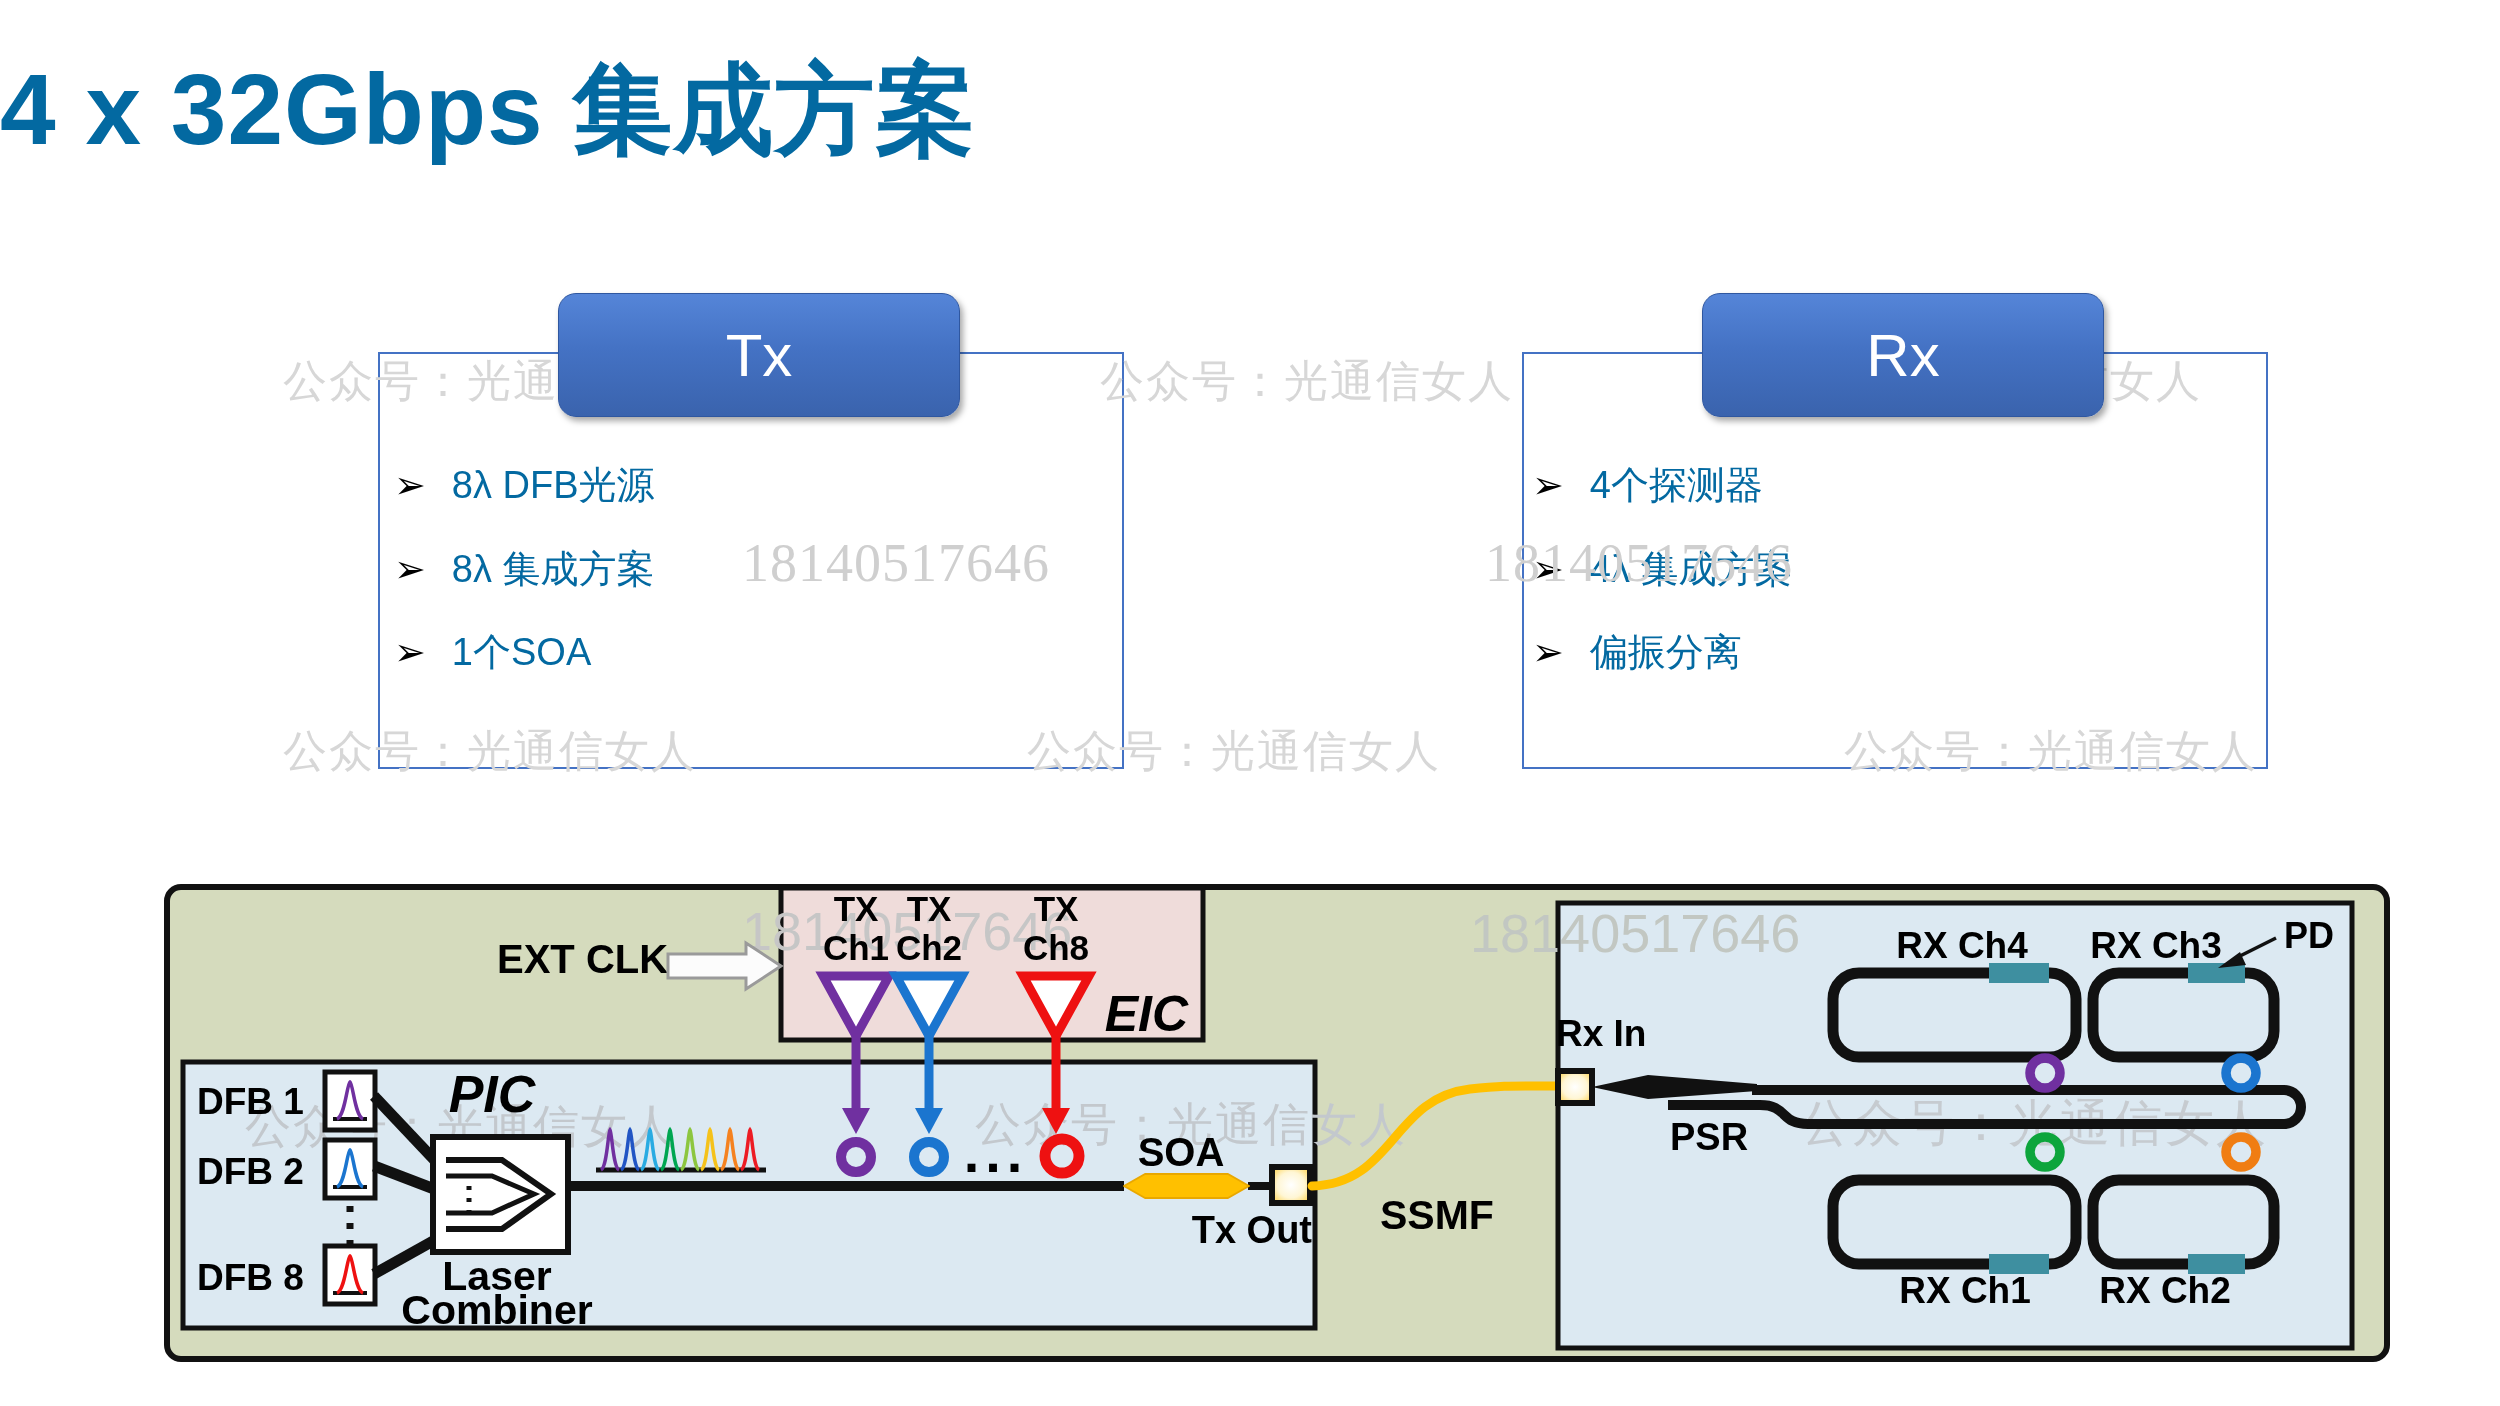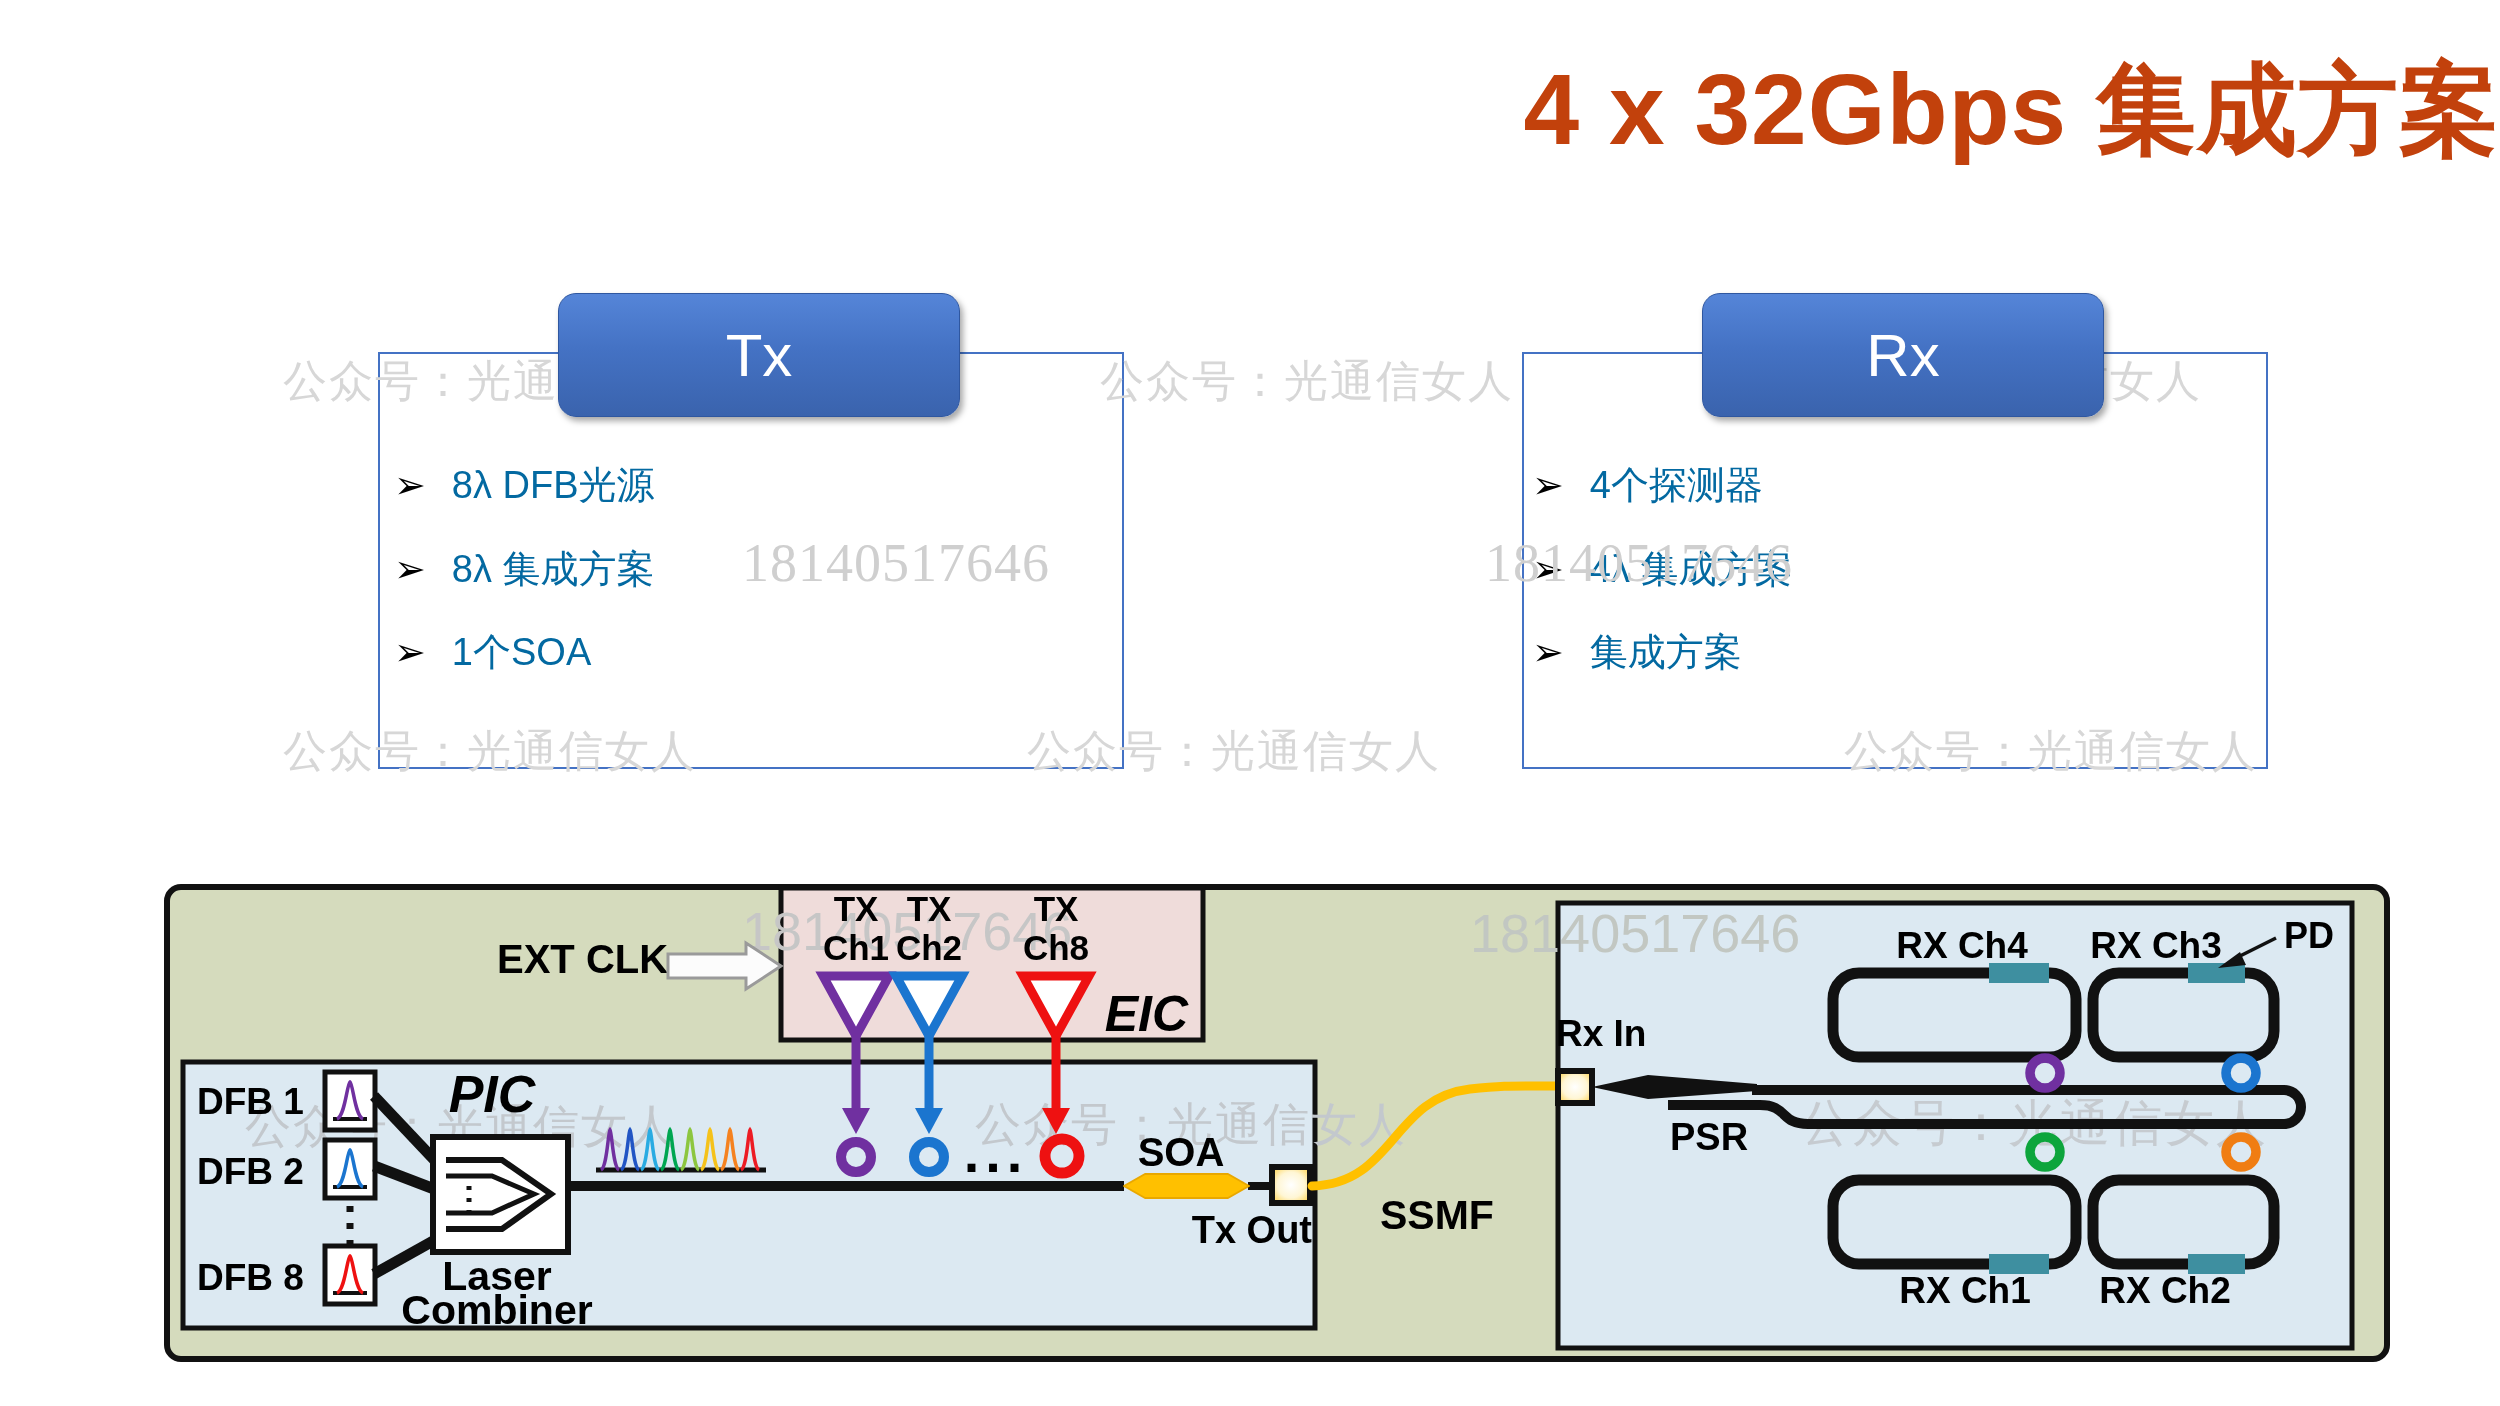--- a/index.html
+++ b/index.html
@@ -1,20 +1,20 @@
 <!DOCTYPE html>
 <html><head>
 <meta charset="utf-8">
 <style>
   html,body{margin:0;padding:0;background:#fff;}
   .page{position:relative;width:2500px;height:1406px;background:#ffffff;overflow:hidden;
         font-family:"Liberation Sans", sans-serif;}
   .abs{position:absolute;}
-  .title{left:0;top:44px;width:2500px;text-align:right;font-size:100px;font-weight:800;
-         color:#c2410c;letter-spacing:1px;z-index:4;}
+  .title{left:0;top:44px;width:2500px;text-align:left;font-size:100px;font-weight:800;
+         color:#0369a1;letter-spacing:1px;z-index:4;}
   
   .wm{position:absolute;color:#d7d7d7;font-size:44px;letter-spacing:2px;z-index:2;white-space:nowrap;}
   .wm-num{position:absolute;color:#cfcfcf;font-family:"Liberation Serif", serif;font-size:54px;
           letter-spacing:1px;z-index:2;white-space:nowrap;}
   
   .panel{position:absolute;top:352px;width:742px;height:413px;background:#fff;
          border:2px solid #4472C4;z-index:1;}
   .panel-header{position:absolute;top:293px;width:400px;height:122px;border-radius:18px;
         background:linear-gradient(180deg,#5585d8 0%,#4472C4 45%,#3a63ad 100%);
         border:1px solid #2f57a0;box-shadow:3px 4px 6px rgba(0,0,0,0.35);
@@ -63,21 +63,21 @@
     <div class="bullet-row" style="left:8px;top:103px;">
       <span class="bullet-marker">➢</span>
       <span class="bullet-text">4个探测器</span>
     </div>
     <div class="bullet-row" style="left:8px;top:187px;">
       <span class="bullet-marker">➢</span>
       <span class="bullet-text">4λ 集成方案</span>
     </div>
     <div class="bullet-row" style="left:8px;top:270px;">
       <span class="bullet-marker">➢</span>
-      <span class="bullet-text">集成方案</span>
+      <span class="bullet-text">偏振分离</span>
     </div>
   </div>
   <div class="panel-header" style="left:1702px;">
     <span>Rx</span>
   </div>
 
   <svg class="diagram-svg" width="2500" height="1406" viewBox="0 0 2500 1406">
     <defs>
       <radialGradient id="cg" cx="50%" cy="50%" r="65%">
         <stop offset="0%" stop-color="#FFFFFF"></stop>

